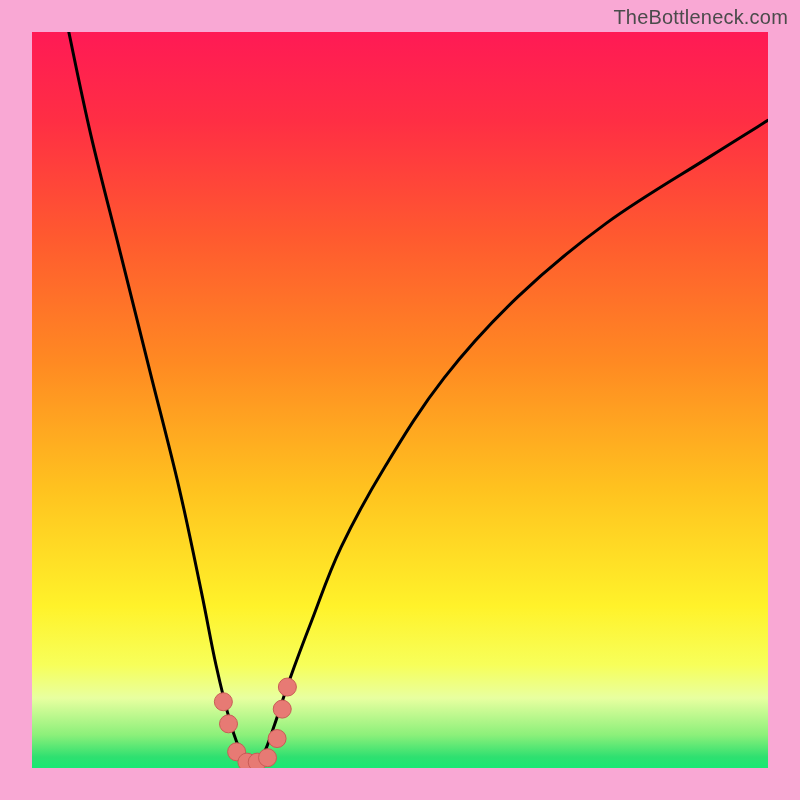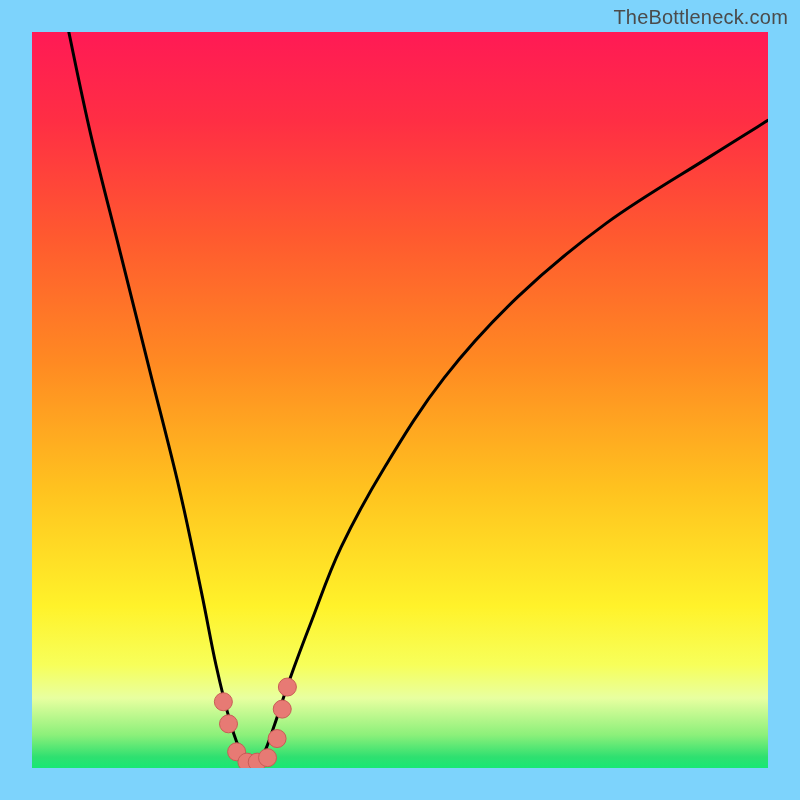--- a/index.html
+++ b/index.html
@@ -9,21 +9,21 @@
     height: 800px;
     background: #000;
     overflow: hidden;
   }
   .frame {
     position: absolute;
     left: 0;
     top: 0;
     width: 800px;
     height: 800px;
-    background: #7dd3fc;
+    background: #f9a8d4;
   }
   .plot-area {
     position: absolute;
     left: 32px;
     top: 32px;
     width: 736px;
     height: 736px;
     overflow: hidden;
   }
   .gradient {

